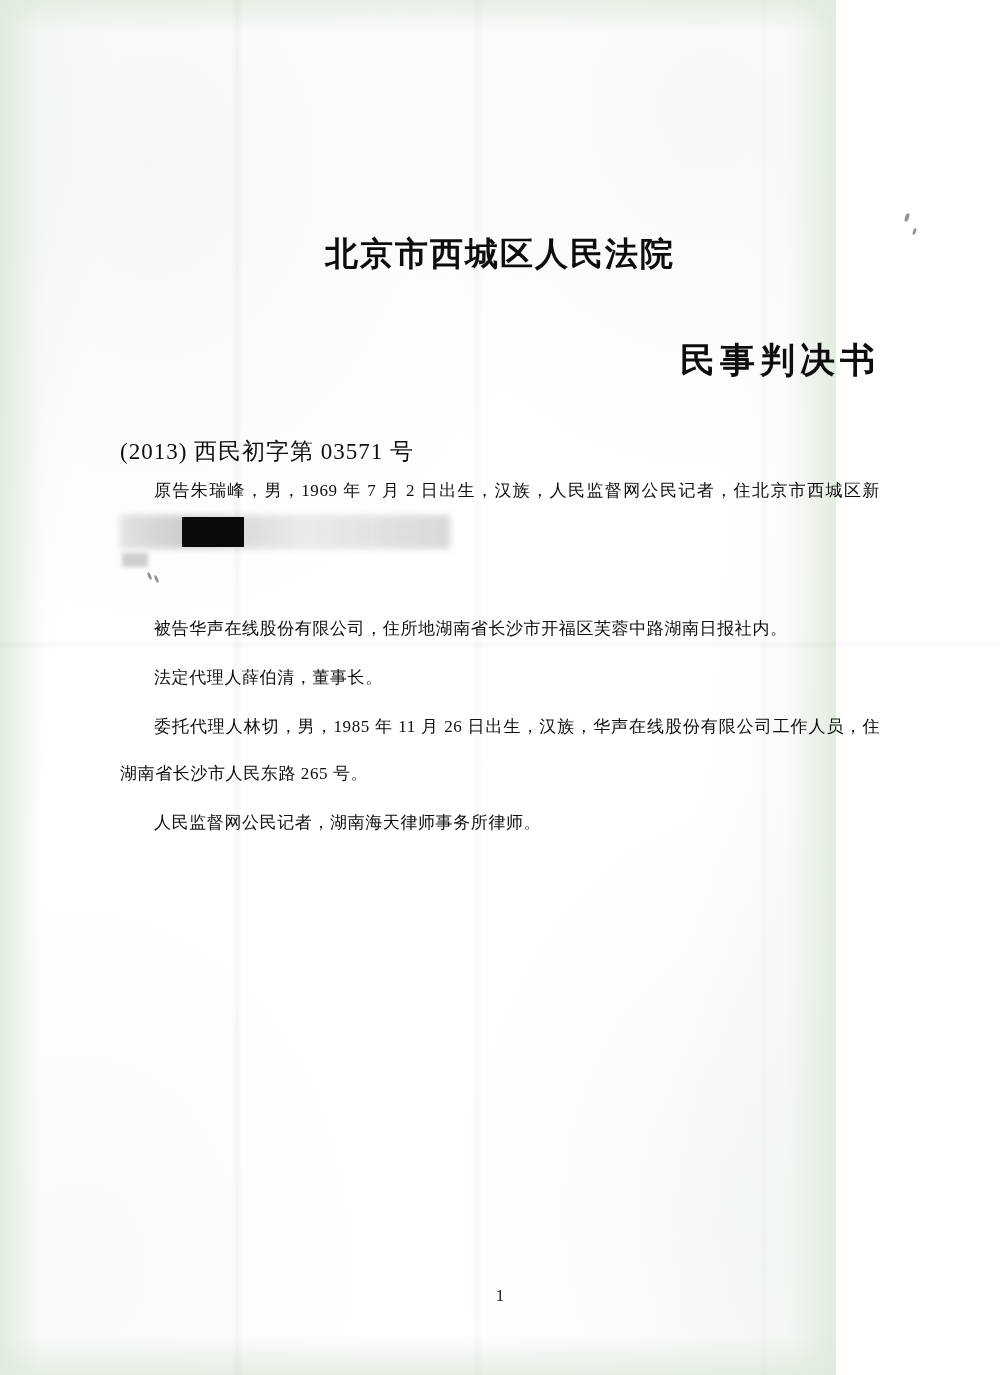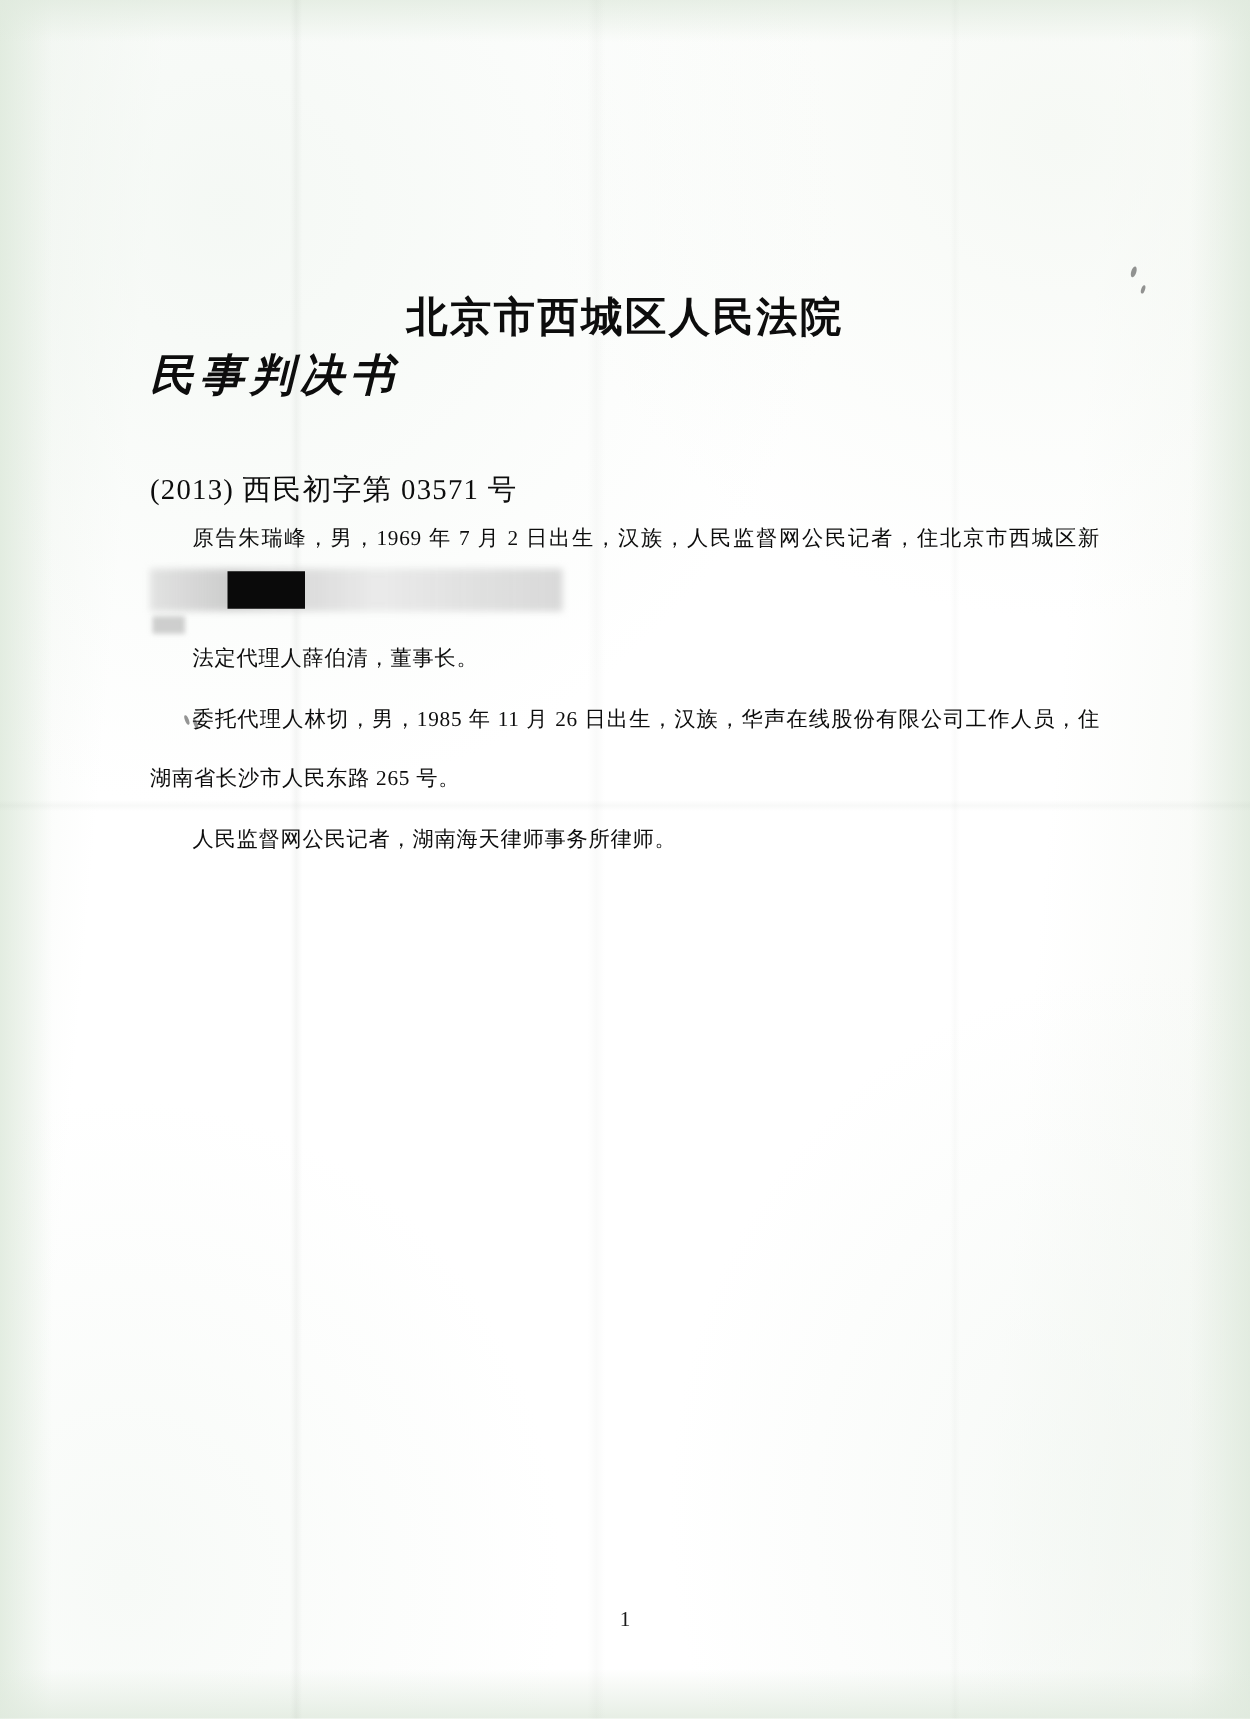--- a/index.html
+++ b/index.html
@@ -10,21 +10,21 @@
   body {
     width: 1000px;
     height: 1375px;
     overflow: hidden;
     font-family: "Liberation Serif", serif;
   }
 
   
   .page {
     position: relative;
-    width: 1000px;
+    width: 836px;
     height: 1375px;
     background:
       radial-gradient(ellipse 70% 50% at 18% 12%, rgba(236,243,236,0.55), rgba(255,255,255,0) 70%),
       radial-gradient(ellipse 60% 40% at 85% 8%, rgba(240,245,238,0.6), rgba(255,255,255,0) 70%),
       radial-gradient(ellipse 55% 45% at 92% 88%, rgba(238,244,238,0.6), rgba(255,255,255,0) 70%),
       radial-gradient(ellipse 50% 40% at 10% 92%, rgba(239,245,239,0.5), rgba(255,255,255,0) 70%),
       linear-gradient(95deg, #f2f6f1 0%, #ffffff 12%, #ffffff 80%, #f4f7f2 100%);
   }
   
   .edge-left, .edge-right, .edge-top, .edge-bottom {
@@ -59,26 +59,26 @@
 
   .court-title {
     margin-top: 232px;
     text-align: center;
     font-size: 33px;
     font-weight: bold;
     letter-spacing: 2px;
     font-family: "DejaVu Serif", "Liberation Serif", serif;
   }
   .doc-title {
-    text-align: left;
+    margin-top: 60px;
+    text-align: right;
     font-size: 35px;
     font-weight: bold;
     letter-spacing: 5px;
     font-family: "DejaVu Serif", "Liberation Serif", serif;
-    font-style: italic;
   }
   .case-number {
     margin-top: 52px;
     padding-right: 18px;
     font-size: 23px;
     letter-spacing: 1px;
   }
 
   p.para {
     margin: 0;
@@ -168,20 +168,21 @@
   <div class="content">
 
     <div class="court-title">北京市西城区人民法院</div>
 
     <div class="doc-title">民事判决书</div>
 
     <div class="case-number">(2013) 西民初字第 03571 号</div>
 
     <p class="para"><span>原告朱瑞峰，男，1969 年 7 月 2 日出生，汉族，人民监督网公民记者，住北京市西城区新</span><span class="redact-wrap"><span class="redact-blur"></span><span class="redact-bar"></span><span class="redact-smudge"></span></span></p>
 
+    <p class="para" style="margin-top:44px;">被告华声在线股份有限公司，住所地湖南省长沙市开福区芙蓉中路湖南日报社内。</p>
 
     <p class="para tight">法定代理人薛伯清，董事长。</p>
 
     <p class="para tight">委托代理人林切，男，1985 年 11 月 26 日出生，汉族，华声在线股份有限公司工作人员，住湖南省长沙市人民东路 265 号。</p>
 
     <p class="para tight">人民监督网公民记者，湖南海天律师事务所律师。</p>
 
 
 
   </div>

